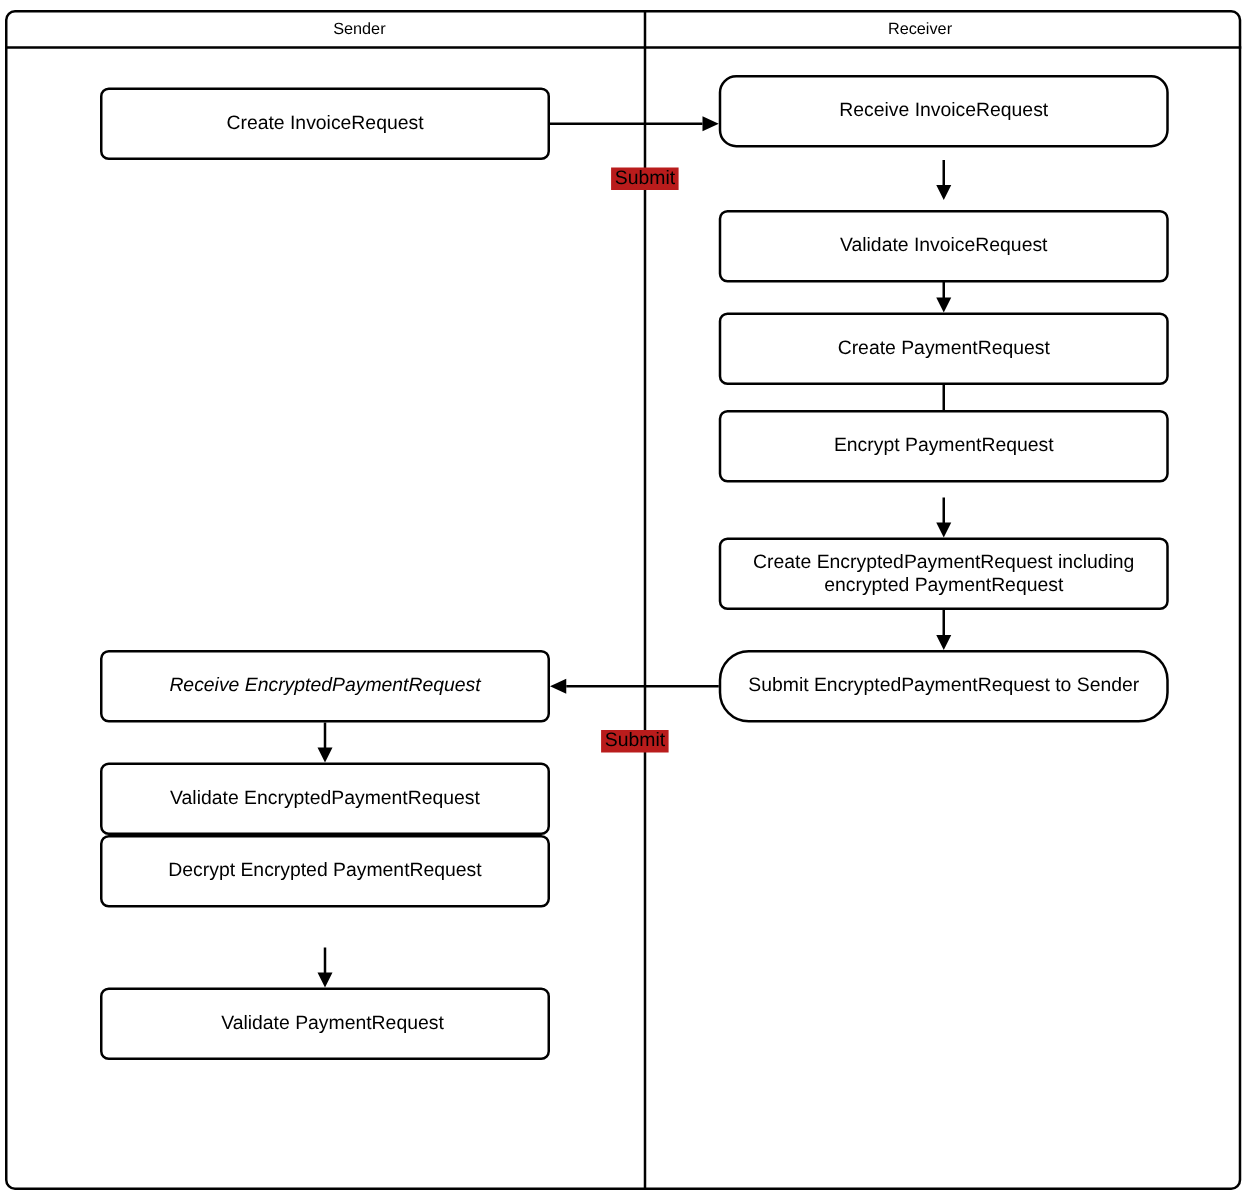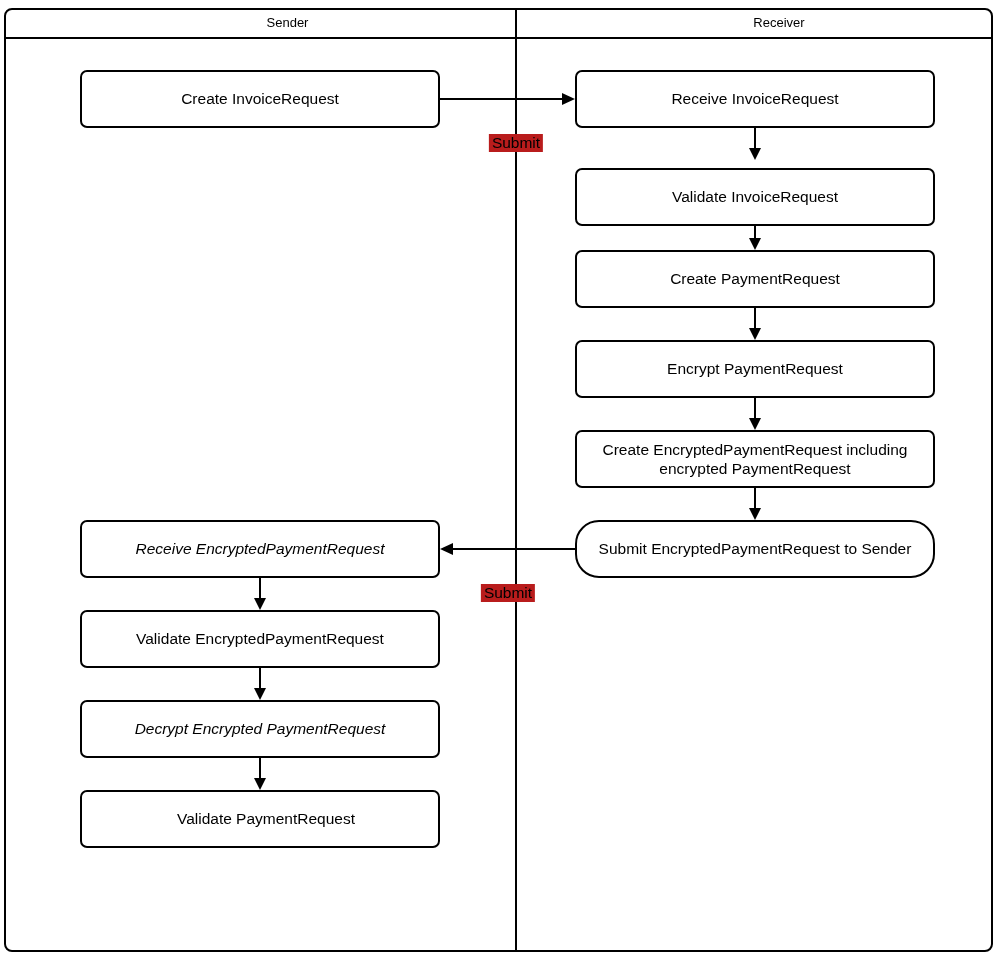--- a/index.html
+++ b/index.html
@@ -37,21 +37,21 @@
     z-index: 1;
   }
   .lane-title {
     position: absolute;
     top: 8px; height: 29px;
     display: flex; align-items: center; justify-content: center;
     font-size: 13px;
     z-index: 2;
   }
   .lane-title.sender { left: 4px; width: 511px; padding-left: 28px; }
-  .lane-title.receiver { left: 517px; width: 438px; padding-left: 43px; }
+  .lane-title.receiver { left: 517px; width: 438px; }
   .node {
     position: absolute;
     width: 360px; height: 58px;
     box-sizing: border-box;
     border: 2px solid #000;
     border-radius: 7px;
     background: #fff;
     display: flex; align-items: center; justify-content: center;
     text-align: center;
     font-size: 15.5px;
@@ -136,23 +136,23 @@
       <polygon points="260,790 254,778 266,778" fill="#000"></polygon>
     </g>
   </svg>
 
   <div class="edge-label" style="left:516px; top:99px;">Submit</div>
   <div class="edge-label" style="left:508px; top:549px;">Submit</div>
 
   <div class="node col-sender" style="top:70px;text-align:center;">Create InvoiceRequest</div>
   <div class="node col-sender" style="top:520px;font-style:italic;">Receive EncryptedPaymentRequest</div>
   <div class="node col-sender" style="top:610px;">Validate EncryptedPaymentRequest</div>
-  <div class="node col-sender" style="top:700px;font-style:italic;">Decrypt Encrypted PaymentRequest</div>
+  <div class="node col-sender" style="top:668px;">Decrypt Encrypted PaymentRequest</div>
   <div class="node col-sender" style="top:790px;padding-left:24px;">Validate PaymentRequest</div>
 
-  <div class="node col-receiver" style="top:70px;">Receive InvoiceRequest</div>
+  <div class="node col-receiver" style="top:60px;border-radius:14px;">Receive InvoiceRequest</div>
   <div class="node col-receiver" style="top:168px;">Validate InvoiceRequest</div>
   <div class="node col-receiver" style="top:250px;">Create PaymentRequest</div>
-  <div class="node col-receiver" style="top:340px;">Encrypt PaymentRequest</div>
+  <div class="node col-receiver" style="top:328px;">Encrypt PaymentRequest</div>
   <div class="node col-receiver" style="top:430px;">Create EncryptedPaymentRequest including encrypted PaymentRequest</div>
   <div class="node col-receiver" style="top:520px;border-radius:24px;">Submit EncryptedPaymentRequest to Sender</div>
 
 </div>
 
 </body></html>

